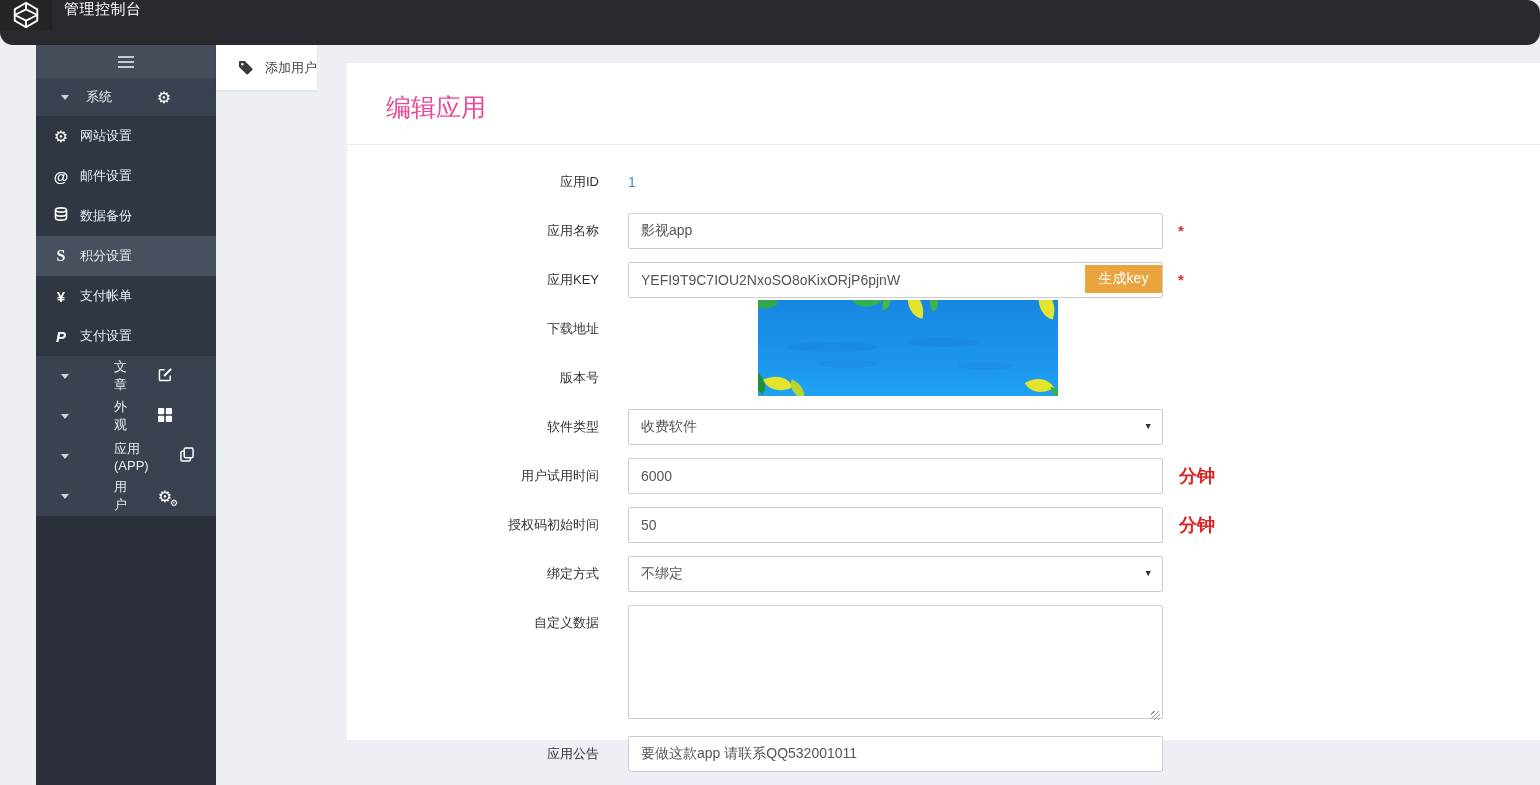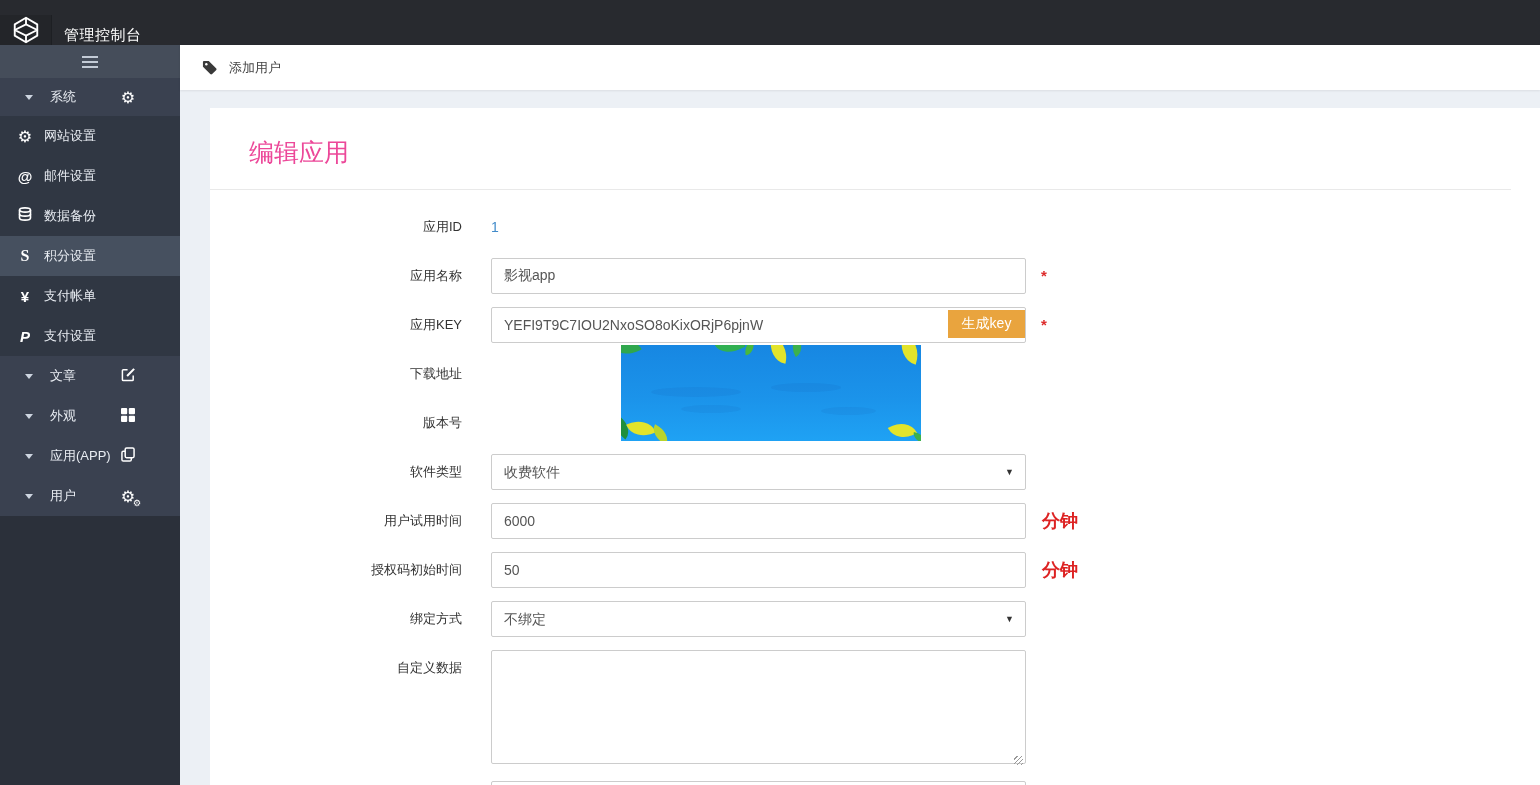--- a/index.html
+++ b/index.html
@@ -1,51 +1,51 @@
 <!DOCTYPE html>
 <html><head>
 <meta charset="utf-8">
 <style>
   * { box-sizing: border-box; }
   html,body { margin:0; padding:0; width:1540px; height:785px; overflow:hidden;
     font-family:"Liberation Sans","DejaVu Sans",sans-serif; background:#ecf0f5; }
 
   
-  .topbar { height:45px; width:100%; background:#282a2f; display:flex; align-items:flex-end; }
+  .topbar { height:45px; width:100%; background:#282a2f; display:flex; align-items:flex-start;border-radius:13px; }
   .logo-box { width:52px; background:#232529; display:flex; align-items:center; justify-content:center;
     border-right:1px solid #1d1f23; }
   .topbar-title { color:#fff; font-size:15px; display:flex; align-items:center; padding-left:12px; letter-spacing:.5px; }
 
   
   .layout { display:flex; height:740px; }
 
   
-  .sidebar { width:180px; background:#2b303a; flex:none; display:flex; flex-direction:column; }
+  .sidebar { width:180px; background:#2b303a; flex:none; display:flex; flex-direction:column;margin-left:36px; }
   .sidebar-toggle { height:33px; background:#454d5a; display:flex; align-items:center; justify-content:center; cursor:pointer; }
   .burger { display:flex; flex-direction:column; gap:3px; }
   .burger i { display:block; width:16px; height:2px; background:#c3cbd6; }
   .nav-row { display:flex; align-items:center; color:#e8ecf2; font-size:13px; cursor:pointer; }
   .nav-group { height:38px; background:#3a4150; padding:0 14px 0 25px; }
-  .nav-group.tall { height:40px; }
+  .nav-group.tall { height:40px;gap:28px; }
   .caret { width:0; height:0; border-left:4px solid transparent; border-right:4px solid transparent;
     border-top:5px solid #cdd5e0; margin-right:17px; flex:none; }
   .nav-group .grp-label { flex:1; }
   .grp-icon { width:20px; text-align:center; color:#fff; font-size:15px; flex:none; margin-right:28px; }
   .nav-sub { height:40px; background:#303743; padding:0 14px 0 14px; }
   .nav-sub.active { background:#46505f; }
   .sub-icon { width:22px; text-align:center; color:#fff; font-size:15px; font-weight:bold; margin-right:8px; flex:none; }
   .sidebar-rest { flex:1; background:#2b303a; }
   .gear-glyph { font-size:16px; font-weight:normal; font-family:"DejaVu Sans",sans-serif; }
   .cogs-wrap { position:relative; display:inline-block; }
   .cogs-wrap .cog-sm { position:absolute; font-size:9px; right:-6px; bottom:-2px; }
   .pp { font-style:italic; font-weight:bold; font-size:15px; }
   .sS { font-weight:bold; font-size:16px; font-family:"Liberation Serif","DejaVu Serif",serif; }
 
   
-  .main { flex:1; display:flex; flex-direction:column; background:#ecf0f5; min-width:0; }
+  .main { flex:1; display:flex; flex-direction:row; background:#ecf0f5; min-width:0; }
   .breadcrumb-bar { height:45px; background:#fff; display:flex; align-items:center; padding-left:22px;
     box-shadow:0 1px 2px rgba(0,0,0,0.08); position:relative; z-index:2; }
   .breadcrumb-bar svg { margin-right:12px; }
   .crumb-label { font-size:13px; color:#444; }
   .content { flex:1; padding:18px 0 0 30px; overflow:hidden; }
   .card { background:#fff; width:1330px; height:677px; padding:22px 15px 0 15px; position:relative; }
   .page-title { font-size:25px; font-weight:normal; color:#ec4899; margin:6px 0 0 24px; }
   .title-rule { border:none; border-top:1px solid #e9e9e9; margin:20px 14px 19px -15px; }
 
   
@@ -54,21 +54,21 @@
     color:#333; line-height:36px; flex:none; }
   .control { width:535px; position:relative; flex:none; }
   .tbox { width:100%; height:36px; border:1px solid #ccc; border-radius:2px; padding:0 12px;
     font-size:14px; color:#555; font-family:inherit; background:#fff; }
   .static-val { line-height:36px; font-size:14px; color:#428bca; }
   .req { color:#dd2b2b; font-weight:bold; font-size:15px; line-height:36px; margin-left:15px; }
   .unit { color:#dd2222; font-weight:bold; font-size:18px; line-height:36px; margin-left:16px; }
   .genkey-btn { position:absolute; right:1px; top:3px; width:77px; height:28px; background:#e9a43e;
     border:none; color:#fff; font-size:14px; cursor:pointer; font-family:inherit; }
   .selbox { width:100%; height:36px; border:1px solid #ccc; border-radius:2px; background:#fff;
-    font-size:14px; color:#555; line-height:34px; padding:0 12px; position:relative; cursor:pointer; }
+    font-size:14px; color:#555; line-height:34px; padding:0 12px; position:relative; cursor:pointer;font-family:Liberation Mono, monospace; }
   .selbox .arrow { position:absolute; right:11px; top:0; font-size:9px; color:#333; line-height:34px; }
   .tarea { width:100%; height:114px; border:1px solid #ccc; border-radius:2px; padding:8px 12px;
     font-size:14px; color:#555; resize:none; font-family:inherit; position:relative; background:
     linear-gradient(135deg, transparent 0 10px, transparent 10px) ; }
   .tarea-wrap { position:relative; }
   .tarea-wrap::after { content:""; position:absolute; right:3px; bottom:3px; width:9px; height:9px;
     background:repeating-linear-gradient(135deg, transparent 0 2px, #999 2px 3px); pointer-events:none; }
   .empty-ctl { height:36px; }
 
   

